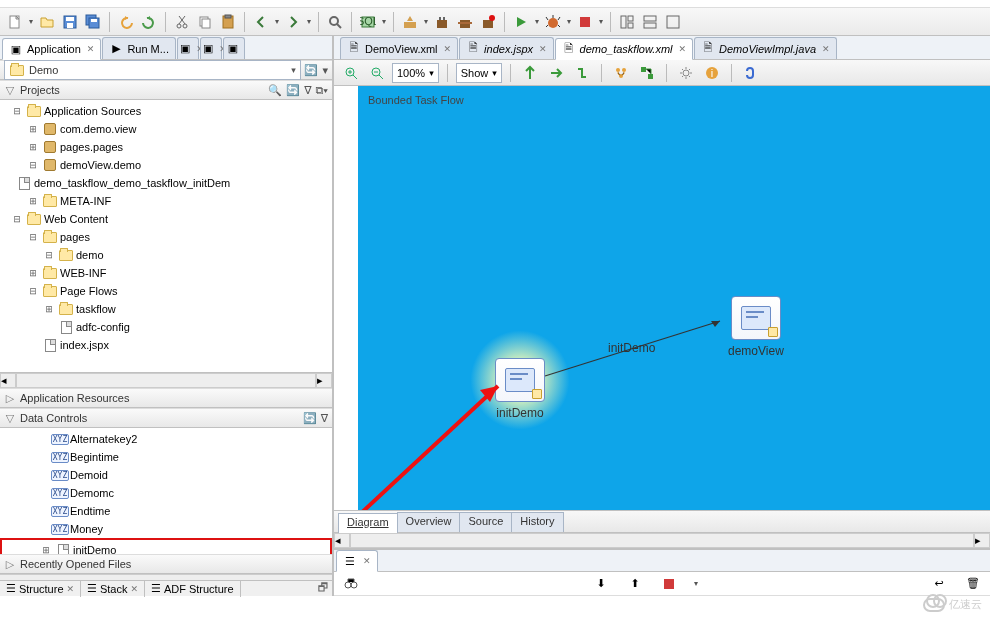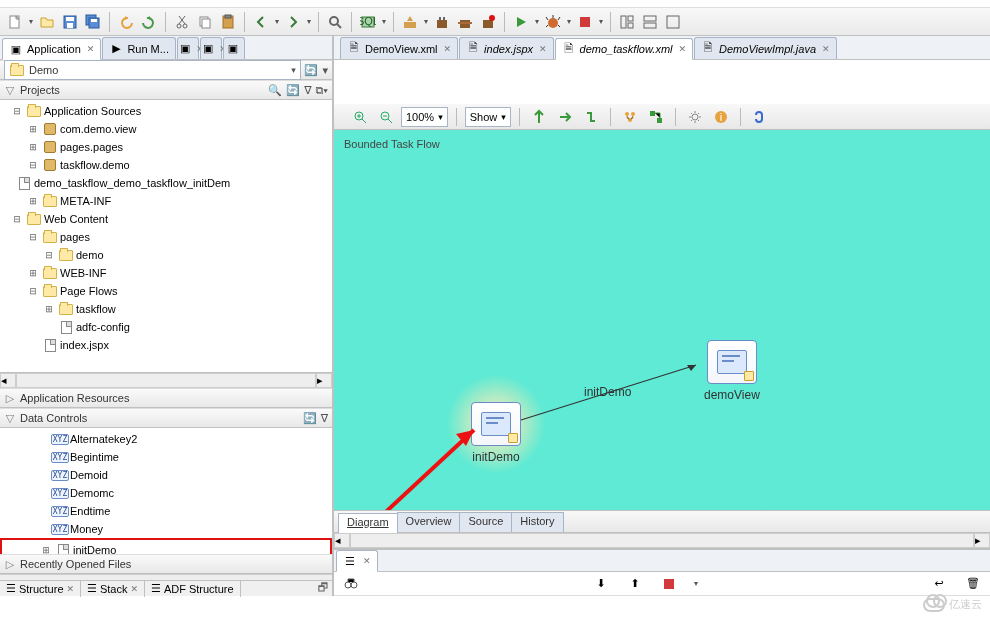--- a/index.html
+++ b/index.html
@@ -27,24 +27,24 @@
 .node { display:flex; align-items:center; height:18px; gap:2px; white-space:nowrap; cursor:pointer;}
 .tw{width:14px;text-align:center;color:#666;font-size:9px;cursor:pointer;}
 .fico{width:16px;height:16px;display:flex;align-items:center;justify-content:center;}
 .folder{width:14px;height:11px;background:#ffe9a6;border:1px solid #d4b24a;border-radius:1px;position:relative;}
 .folder::before{content:"";position:absolute;top:-3px;left:0;width:6px;height:3px;background:#ffe9a6;border:1px solid #d4b24a;border-bottom:none;border-radius:1px 1px 0 0;}
 .pkg{width:12px;height:12px;background:#e0b86a;border:1px solid #a07a30;border-radius:2px;}
 .file{width:11px;height:13px;background:#fff;border:1px solid #888;position:relative;}
 .file::after{content:"";position:absolute;top:0;right:0;width:4px;height:4px;background:#ddd;border-left:1px solid #888;border-bottom:1px solid #888;}
 .xyz{font-size:8px;font-family:monospace;border:1px solid #6a8cc7;padding:0 1px;background:#eef4ff;color:#2a4a8a;border-radius:2px;}
 .dc-box{border:2px solid #d11; padding:1px;}
-.editor-toolbar{height:26px;background:linear-gradient(#f8f8f8,#e8e8e8);border-bottom:1px solid #c0c0c0;display:flex;align-items:center;padding:0 15px;gap:4px;margin-top:44px;}
+.editor-toolbar{height:26px;background:linear-gradient(#f8f8f8,#e8e8e8);border-bottom:1px solid #c0c0c0;display:flex;align-items:center;padding:0 6px;gap:4px;}
 .editor-toolbar .sep{width:1px;height:18px;background:#bbb;margin:0 4px;}
 .zoom-combo{border:1px solid #a8b5c6;background:#fff;height:20px;padding:0 4px;display:flex;align-items:center;gap:4px;cursor:pointer;}
-.canvas{flex:1;background:#5eead4;position:relative;overflow:hidden;}
+.canvas{flex:1;background:#0ea5e9;position:relative;overflow:hidden;margin-left:24px;}
 .flow-title{position:absolute;left:10px;top:8px;font-size:11px;color:#444;}
 .diagram-node{position:absolute;display:flex;flex-direction:column;align-items:center;}
 .diagram-box{width:50px;height:44px;background:linear-gradient(#fff,#f4f6fb);border:1px solid #6a8cc7;border-radius:4px;display:flex;align-items:center;justify-content:center;position:relative;}
 .diagram-box .inner{width:30px;height:24px;border:1px solid #6a8cc7;border-radius:2px;background:#dce8fb;position:relative;}
 .diagram-box .inner::before{content:"";position:absolute;left:4px;top:4px;width:18px;height:2px;background:#6a8cc7;}
 .diagram-box .inner::after{content:"";position:absolute;left:4px;top:9px;width:12px;height:2px;background:#6a8cc7;}
 .diagram-box .corner{position:absolute;right:2px;bottom:2px;width:10px;height:10px;background:#ffe9a6;border:1px solid #c9a030;border-radius:1px;}
 .glow{position:absolute;width:100px;height:100px;border-radius:50%;background:radial-gradient(#c8ebc0 30%,rgba(200,235,192,0) 70%);z-index:0;}
 .node-label{margin-top:4px;font-size:12px;color:#333;}
 .bottom-tabs{height:22px;border-top:1px solid #c0c0c0;background:linear-gradient(#f8f8f8,#e8e8e8);display:flex;align-items:flex-end;padding-left:4px;}
@@ -289,21 +289,21 @@
           <span class="fico">
             <span class="pkg"></span>
           </span>
           <span>pages.pages</span>
         </div>
         <div class="node" style="padding-left: 26px;">
           <span class="tw">⊟</span>
           <span class="fico">
             <span class="pkg"></span>
           </span>
-          <span>taskflow.demo</span>
+          <span>demoView.demo</span>
         </div>
         <div class="node" style="">
           <span class="tw"></span>
           <span class="fico">
             <span class="file"></span>
           </span>
           <span>demo_taskflow_demo_taskflow_initDem</span>
         </div>
         <div class="node" style="padding-left: 26px;">
           <span class="tw">⊞</span>

